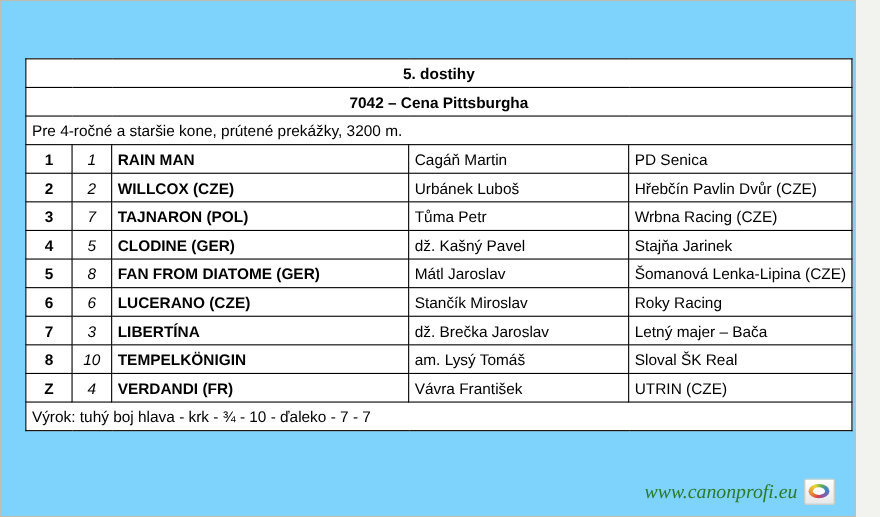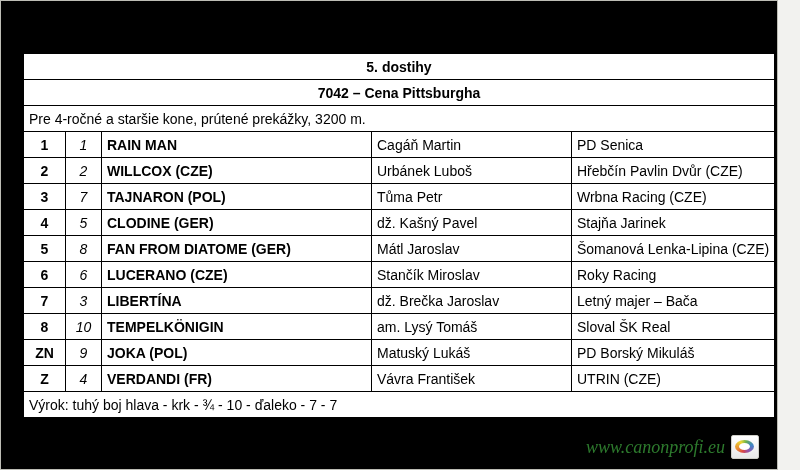--- a/index.html
+++ b/index.html
@@ -13,21 +13,21 @@
     font-family: "Liberation Sans", sans-serif;
     overflow: hidden;
     position: relative;
   }
   .page {
     position: absolute;
     left: 0; top: 0;
     width: 778px; height: 470px;
     box-sizing: border-box;
     border: 1px solid #bdbdb5;
-    background: #000000;
+    background: #7dd3fc;
   }
   .sheet {
     position: absolute;
     left: 22px;
     top: 52px;
     width: 752px;
     background: #ffffff;
   }
   table.race {
     border-collapse: collapse;
@@ -207,27 +207,20 @@
           <td class="c-owner">Letný majer – Bača</td>
         </tr>
         <tr>
           <td class="c-place">8</td>
           <td class="c-num">10</td>
           <td class="c-horse">TEMPELKÖNIGIN</td>
           <td class="c-jockey">am. Lysý Tomáš</td>
           <td class="c-owner">Sloval ŠK Real</td>
         </tr>
         <tr>
-          <td class="c-place">ZN</td>
-          <td class="c-num">9</td>
-          <td class="c-horse">JOKA (POL)</td>
-          <td class="c-jockey">Matuský Lukáš</td>
-          <td class="c-owner">PD Borský Mikuláš</td>
-        </tr>
-        <tr>
           <td class="c-place">Z</td>
           <td class="c-num">4</td>
           <td class="c-horse">VERDANDI (FR)</td>
           <td class="c-jockey">Vávra František</td>
           <td class="c-owner">UTRIN (CZE)</td>
         </tr>
 
         <tr class="verdict-row">
           <td colspan="5">Výrok: tuhý boj hlava - krk - ¾ - 10 - ďaleko - 7 - 7</td>
         </tr>

